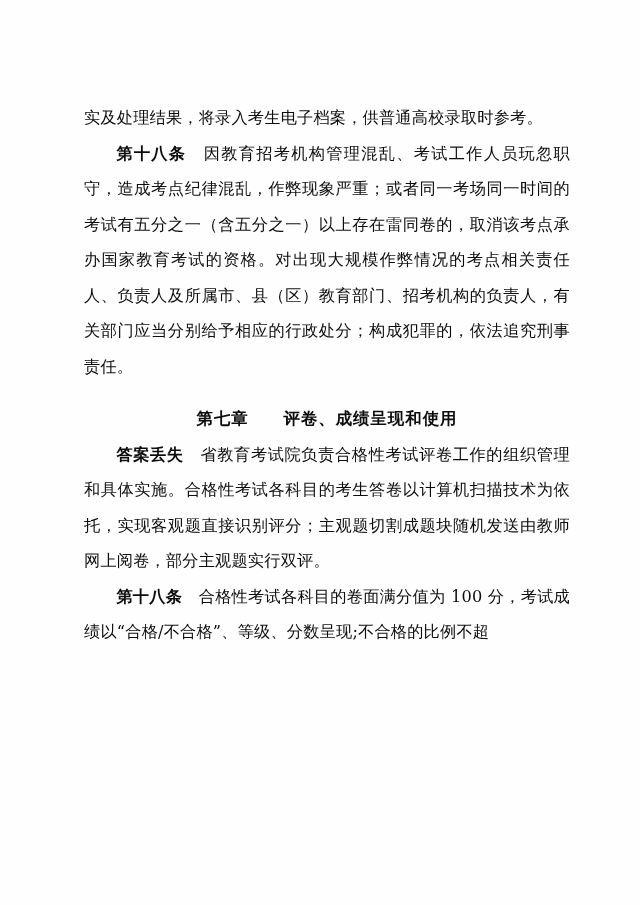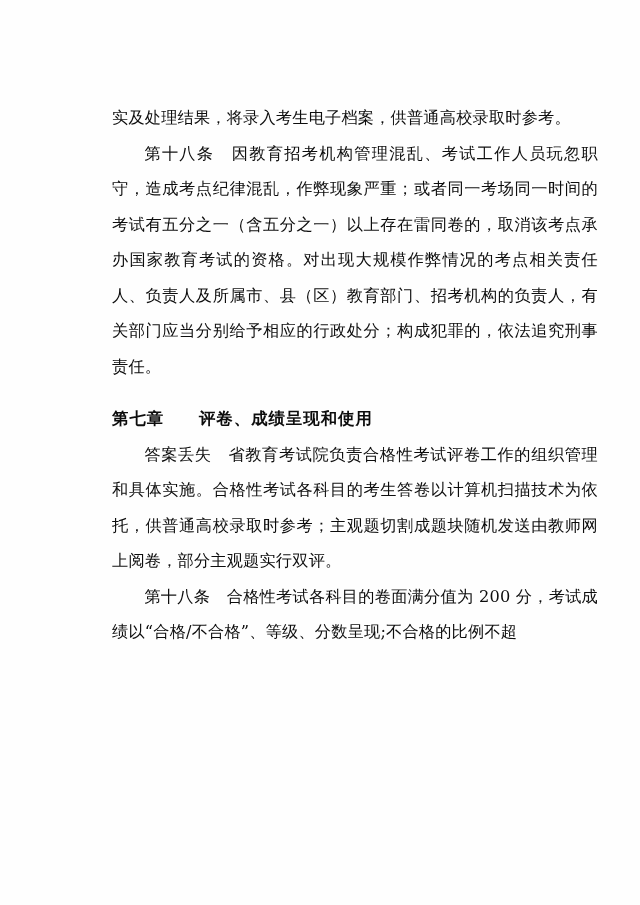--- a/index.html
+++ b/index.html
@@ -21,41 +21,40 @@
     width: 640px;
     height: 905px;
     background: #fefefe;
     box-sizing: border-box;
   }
   .page-inner {
     position: absolute;
     left: 84px;
     top: 100px;
     width: 486px;
-    margin-left: 28px;
   }
   .para {
     font-size: 16.2px;
     line-height: 35.5px;
     text-align: justify;
     text-justify: inter-ideograph;
     letter-spacing: 0.2px;
     margin: 0;
     color: #0d0d0d;
   }
   .para.indent {
     text-indent: 2em;
   }
   .bold-lead {
-    font-weight: normal;
+    font-weight: bold;
   }
   .chapter-heading {
     font-size: 16.4px;
     font-weight: bold;
-    text-align: left;
+    text-align: center;
     line-height: 35.5px;
     margin: 0;
     padding-top: 17px;
     letter-spacing: 1px;
     color: #0d0d0d;
   }
   .page-number {
     position: absolute;
     left: 0;
     top: 822px;
@@ -72,19 +71,19 @@
 <div class="page">
   <div class="page-inner">
 
     <p class="para">实及处理结果，将录入考生电子档案，供普通高校录取时参考。</p>
 
     <p class="para indent"><span class="bold-lead">第十八条</span><span>　因教育招考机构管理混乱、考试工作人员玩忽职守，造成考点纪律混乱，作弊现象严重；或者同一考场同一时间的考试有五分之一（含五分之一）以上存在雷同卷的，取消该考点承办国家教育考试的资格。对出现大规模作弊情况的考点相关责任人、负责人及所属市、县（区）教育部门、招考机构的负责人，有关部门应当分别给予相应的行政处分；构成犯罪的，依法追究刑事责任。</span></p>
 
 
     <h2 class="chapter-heading">第七章　　评卷、成绩呈现和使用</h2>
 
-    <p class="para indent"><span class="bold-lead">答案丢失</span><span>　省教育考试院负责合格性考试评卷工作的组织管理和具体实施。合格性考试各科目的考生答卷以计算机扫描技术为依托，供普通高校录取时参考；主观题切割成题块随机发送由教师网上阅卷，部分主观题实行双评。</span></p>
+    <p class="para indent"><span class="bold-lead">答案丢失</span><span>　省教育考试院负责合格性考试评卷工作的组织管理和具体实施。合格性考试各科目的考生答卷以计算机扫描技术为依托，实现客观题直接识别评分；主观题切割成题块随机发送由教师网上阅卷，部分主观题实行双评。</span></p>
 
-    <p class="para indent"><span class="bold-lead">第十八条</span><span>　合格性考试各科目的卷面满分值为 200 分，考试成绩以“合格/不合格”、等级、分数呈现;不合格的比例不超</span></p>
+    <p class="para indent"><span class="bold-lead">第十八条</span><span>　合格性考试各科目的卷面满分值为 100 分，考试成绩以“合格/不合格”、等级、分数呈现;不合格的比例不超</span></p>
 
   </div>
 
 </div>
 
 </body></html>

